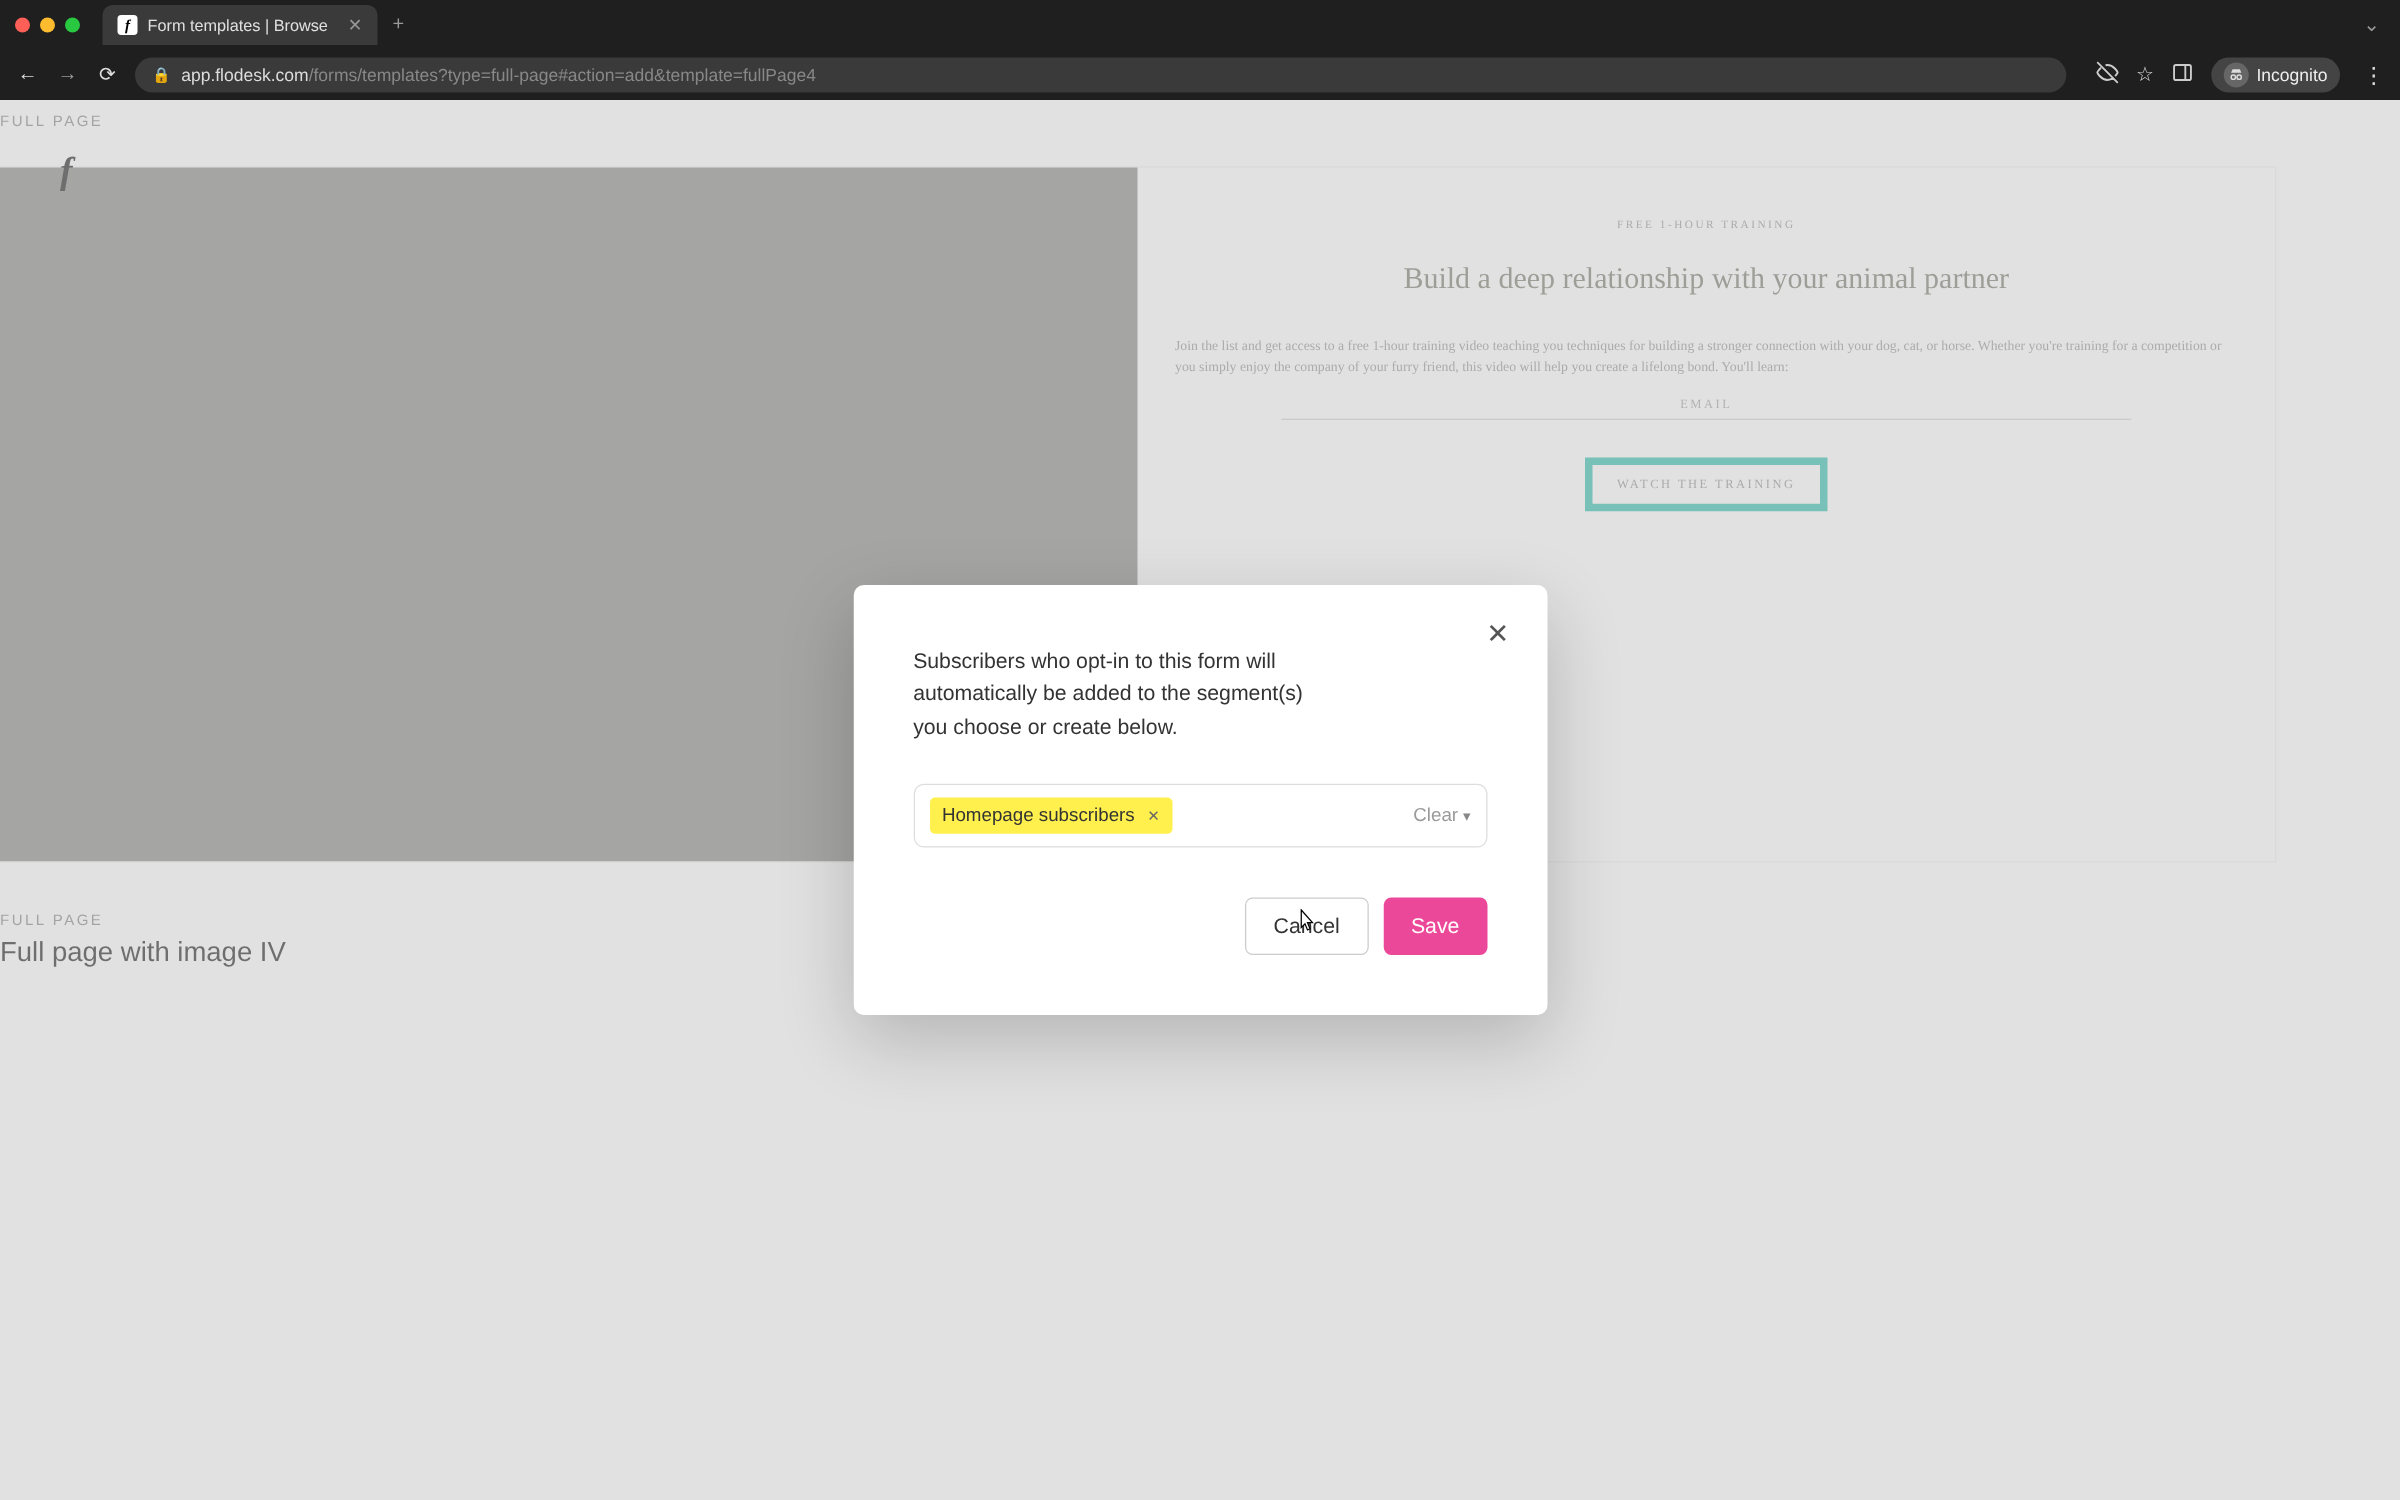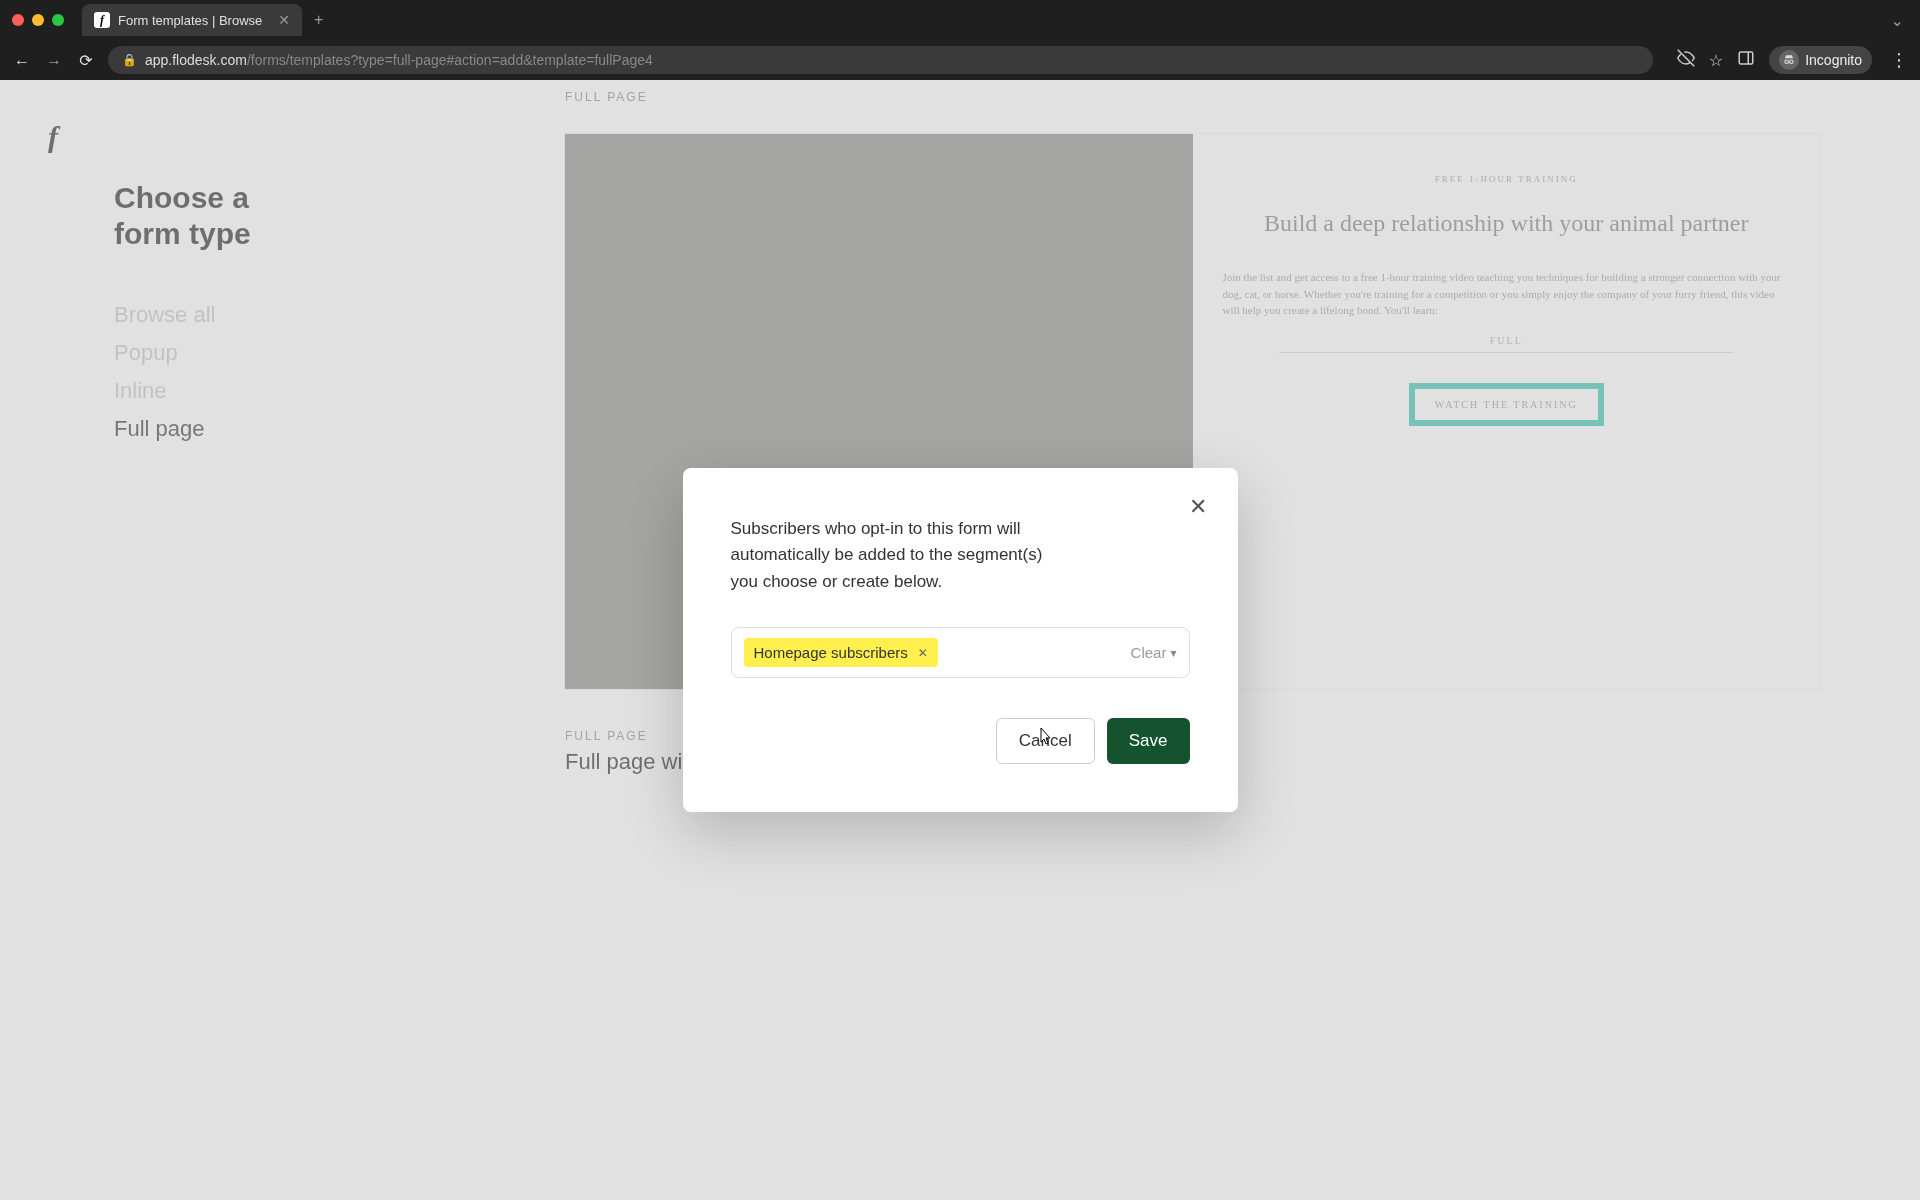--- a/index.html
+++ b/index.html
@@ -357,21 +357,21 @@
       cursor: pointer;
       border: none;
       position: relative;
     }
     .btn-cancel {
       background: #fff;
       border: 1px solid #ccc;
       color: #333;
     }
     .btn-save {
-      background: #14532d;
+      background: #ec4899;
       color: #fff;
     }
     .cursor-pointer {
       position: absolute;
       left: 50%;
       top: 8px;
       transform: translateX(-50%);
       font-size: 14px;
       pointer-events: none;
     }
@@ -428,40 +428,31 @@
         <span>Incognito</span>
       </div>
       <span class="kebab">⋮</span>
     </div>
   </div>
 </div>
 
 <div class="page">
   <div class="brand-mark">f</div>
 
-  <aside class="sidebar">
-    <h1 class="sidebar-heading">Choose a form type</h1>
-    <nav class="sidebar-nav">
-      <div class="sidebar-item">Browse all</div>
-      <div class="sidebar-item">Popup</div>
-      <div class="sidebar-item">Inline</div>
-      <div class="sidebar-item active">Full page</div>
-    </nav>
-  </aside>
 
   <main class="main">
     <div class="template-group">
       <div class="template-eyebrow">FULL PAGE</div>
       <div class="template-preview">
         <div class="preview-left"></div>
         <div class="preview-right">
           <div class="preview-eyebrow">FREE 1-HOUR TRAINING</div>
           <div class="preview-heading">Build a deep relationship with your animal partner</div>
           <div class="preview-body">Join the list and get access to a free 1-hour training video teaching you techniques for building a stronger connection with your dog, cat, or horse. Whether you're training for a competition or you simply enjoy the company of your furry friend, this video will help you create a lifelong bond. You'll learn:</div>
-          <div class="preview-email">FULL</div>
+          <div class="preview-email">EMAIL</div>
           <div class="preview-cta">WATCH THE TRAINING</div>
         </div>
       </div>
     </div>
     <div class="template-group">
       <div class="template-eyebrow">FULL PAGE</div>
       <div class="template-title">Full page with image IV</div>
     </div>
   </main>
 

